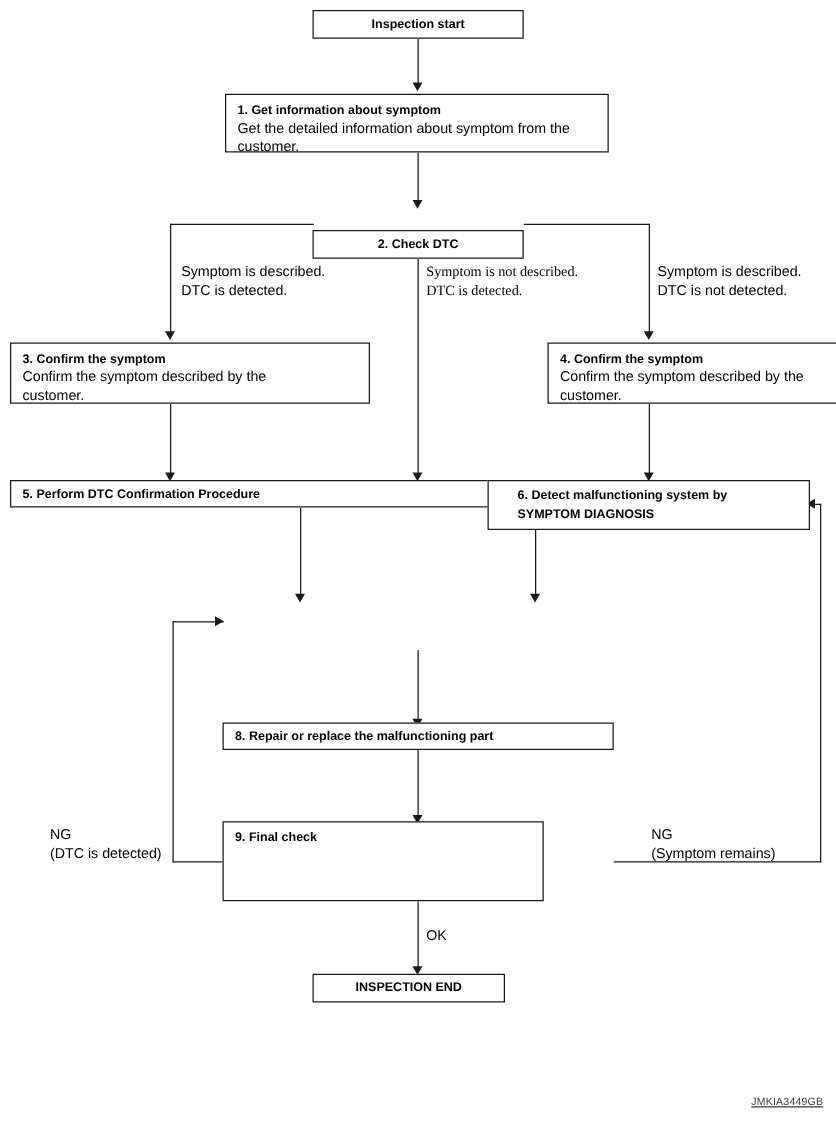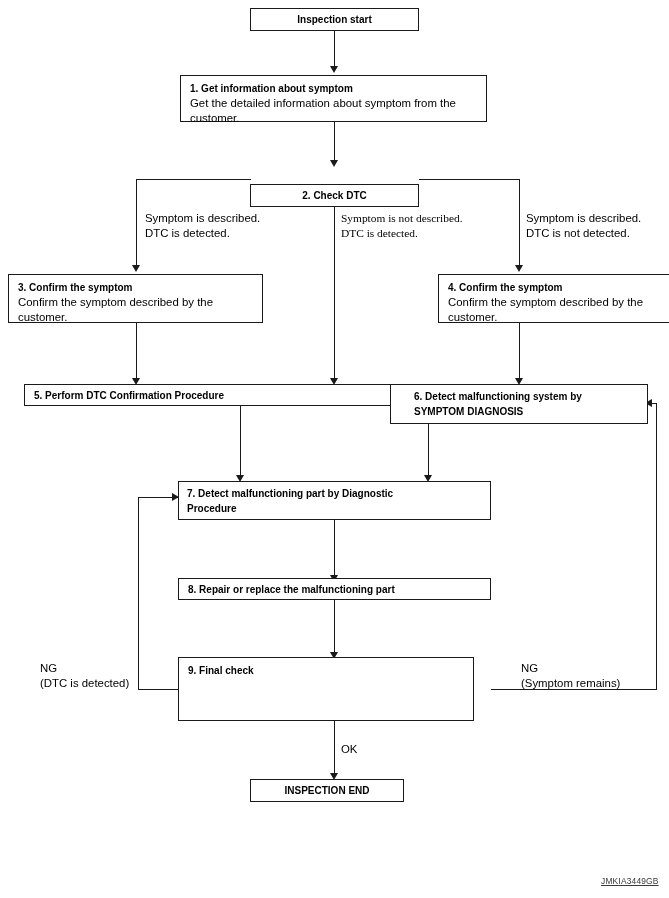--- a/index.html
+++ b/index.html
@@ -148,69 +148,65 @@
   <div class="ln v" style="left:519px; top:179px; height:88px;"></div>
   <div class="arrow down" style="left:515px; top:265px;"></div>
 
   <div class="lbl" style="left:145px; top:211px; width:180px;">Symptom is described.
 DTC is detected.</div>
   <div class="lbl" style="left:341px; top:211px; width:180px;font-family:Liberation Serif, serif;">Symptom is not described.
 DTC is detected.</div>
   <div class="lbl" style="left:526px; top:211px; width:180px;">Symptom is described.
 DTC is not detected.</div>
 
-  <div class="box padded" style="left:8px; top:274px; width:255px; height:49px;">
+  <div class="box padded" style="left:8px; top:274px; width:288px; height:49px;">
     <div class="box-title">3. Confirm the symptom</div>
     <div class="box-body">Confirm the symptom described by the
 customer.</div>
   </div>
 
   <div class="ln v" style="left:136px; top:323px; height:58px;"></div>
   <div class="arrow down" style="left:132px; top:378px;"></div>
 
   <div class="box padded" style="left:390px; top:274px; width:279px; height:49px;margin-left:48px;">
     <div class="box-title">4. Confirm the symptom</div>
     <div class="box-body">Confirm the symptom described by the
 customer.</div>
   </div>
 
   <div class="ln v" style="left:519px; top:323px; height:58px;"></div>
   <div class="arrow down" style="left:515px; top:378px;"></div>
 
-  <div class="box titleonly" style="left:24px; top:384px; width:398px; height:22px;">
+  <div class="box titleonly" style="left:8px; top:384px; width:398px; height:22px;">
     <div class="box-title">5. Perform DTC Confirmation Procedure</div>
   </div>
 
   <div class="ln v" style="left:240px; top:406px; height:72px;"></div>
   <div class="arrow down" style="left:236px; top:475px;"></div>
 
   <div class="box" style="left:390px; top:384px; width:258px; height:40px; padding:4px 8px 0 23px;">
     <div class="box-title">6. Detect malfunctioning system by
     SYMPTOM DIAGNOSIS</div>
   </div>
 
   <div class="ln v" style="left:428px; top:424px; height:54px;"></div>
   <div class="arrow down" style="left:424px; top:475px;"></div>
 
-  <div class="box" style="left:178px; top:481px; width:313px; height:39px; padding:4px 8px 0 8px;">
-    <div class="box-title">7. Detect malfunctioning part by Diagnostic
-    Procedure</div>
-  </div>
 
   <div class="ln v" style="left:334px; top:520px; height:58px;"></div>
   <div class="arrow down" style="left:330px; top:575px;"></div>
 
   <div class="box titleonly" style="left:178px; top:578px; width:313px; height:22px;">
     <div class="box-title">8. Repair or replace the malfunctioning part</div>
   </div>
 
   <div class="ln v" style="left:334px; top:600px; height:55px;"></div>
   <div class="arrow down" style="left:330px; top:652px;"></div>
 
-  <div class="box padded" style="left:178px; top:657px; width:296px; height:64px;">
+  <div class="box padded" style="left:178px; top:657px; width:257px; height:64px;">
     <div class="box-title">9. Final check</div>
   </div>
 
   <div class="ln h" style="left:138px; top:689px; width:41px;"></div>
   <div class="ln v" style="left:138px; top:497px; height:193px;"></div>
   <div class="ln h" style="left:138px; top:497px; width:41px;"></div>
   <div class="arrow right" style="left:172px; top:493px;"></div>
   <div class="lbl" style="left:40px; top:661px; width:130px;">NG
 (DTC is detected)</div>
 

